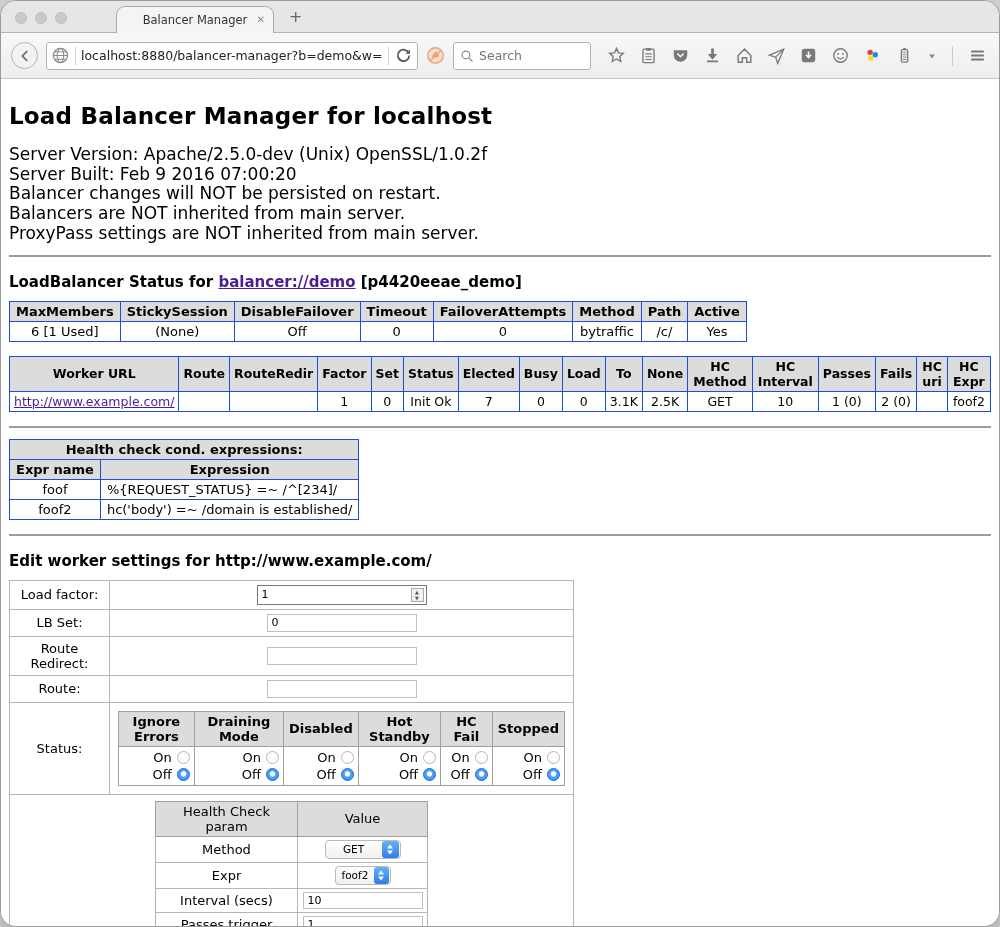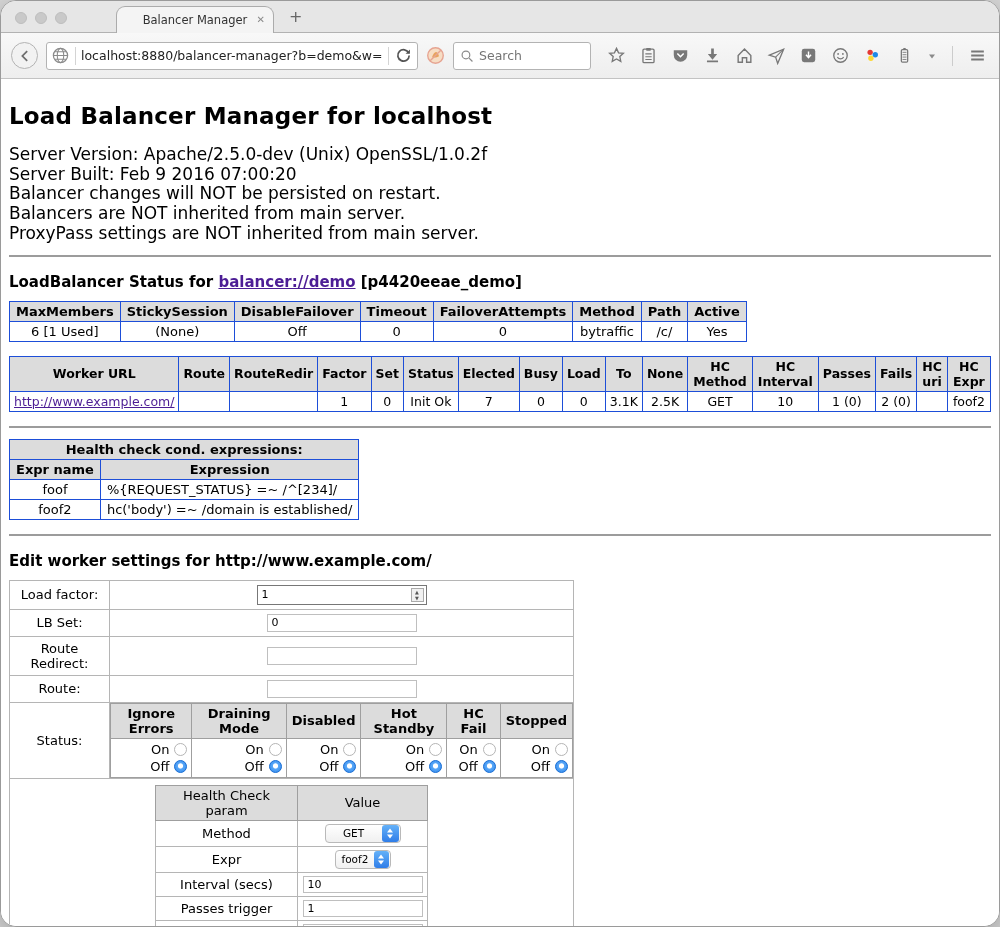--- a/index.html
+++ b/index.html
@@ -53,21 +53,21 @@
   table.t th, table.t td { border:1px solid #1d4ed8; padding:2px 6px; text-align:center; }
   table.t th { background:#dcdcdc; font-weight:bold; }
   table.t td.left { text-align:left; }
   table.worker { font-size:12.5px; }
   table.worker th, table.worker td { padding:2px 4px; }
   
   table.form { border-collapse:collapse; font-size:13px; width:565px; margin:6px 0 0 0; }
   table.form > tbody > tr > td { border:1px solid #b5b5b5; padding:4px; }
   td.flabel { width:100px; text-align:center; }
   td.fval { text-align:center; }
-  td.nopad { padding:0 !important; }
+  td.nopad { padding:8px !important; }
   .tinput { width:150px; height:18px; border:1px solid #bfbfbf; font-size:11px; padding:1px 4px;
     font-family:"DejaVu Sans",sans-serif; }
   .numwrap { position:relative; display:inline-block; }
   .numwrap input { width:170px; height:20px; border:1px solid #777; font-size:11px; padding:1px 4px;
     font-family:"DejaVu Sans",sans-serif; }
   .stepper { position:absolute; right:3px; top:3px; width:13px; height:14px; border:1px solid #aaa;
     background:#f1f1f1; font-size:5px; color:#555; line-height:6px; text-align:center; }
   
   table.status { border-collapse:collapse; font-size:13px; width:100%; }
   table.status th { background:#dcdcdc; border:1px solid #9f9f9f; padding:2px 5px; font-weight:bold; }

